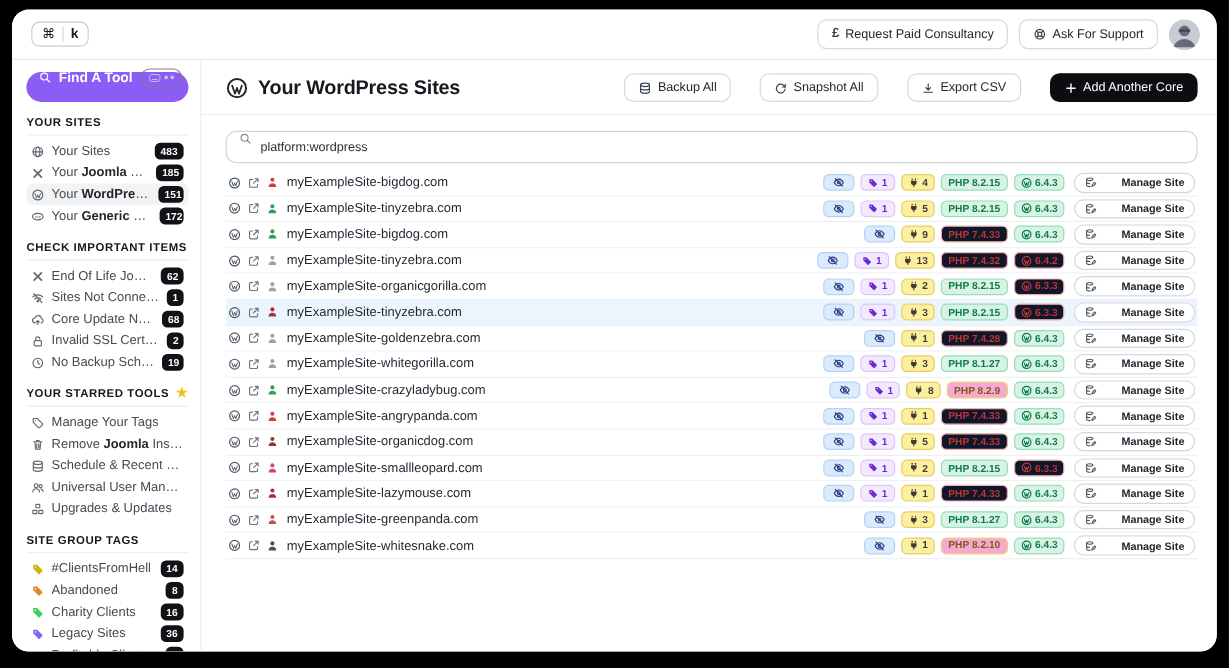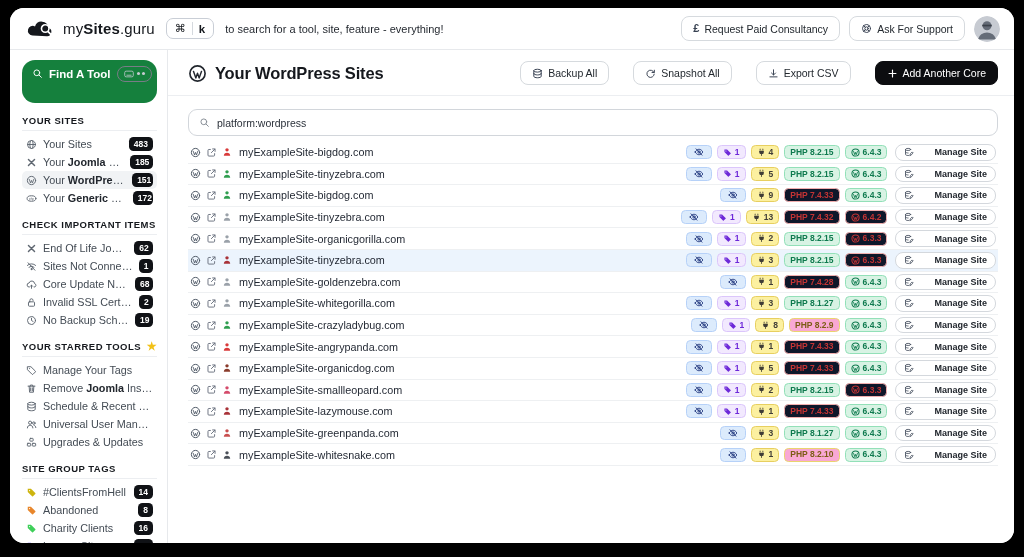--- a/index.html
+++ b/index.html
@@ -19,41 +19,41 @@
   .tb-right { margin-left:auto; display:flex; align-items:center; gap:9px; }
   .btn { display:inline-flex; align-items:center; gap:5px; height:25px; padding:0 11px; border:1px solid #d6dade; border-radius:8px; background:#fff; font-size:10.5px; font-weight:500; color:#23292f; cursor:pointer; white-space:nowrap; font-family:inherit; }
   .btn .ic { color:#374151; }
   .btn.dark { background:#0c0d10; border-color:#0c0d10; color:#fff; }
   .btn.dark .ic { color:#fff; }
   .avatar { width:26px; height:26px; border-radius:50%; overflow:hidden; flex:0 0 26px; }
 
   
   .appbody { flex:1; display:flex; min-height:0; }
   .sidebar { flex:0 0 158px; width:158px; border-right:1px solid #e7e9ec; padding:10px 10px 0 12px; overflow:hidden; background:#fff; }
-  .find-tool { width:100%; height:43px; background:#15803d; border:none; border-radius:13px; color:#fff; display:flex; align-items:center; gap:6px; padding:0 5px 16px 10px; font-size:11.5px; font-weight:700; cursor:pointer; font-family:inherit; }
+  .find-tool { width:100%; height:25px; background:#8b5cf6; border:none; border-radius:13px; color:#fff; display:flex; align-items:center; gap:6px; padding:0 5px 16px 10px; font-size:11.5px; font-weight:700; cursor:pointer; font-family:inherit; }
   .ft-badge { margin-left:auto; border:1px solid #787d86; border-radius:9px; height:16px; display:flex; align-items:center; gap:2.5px; padding:0 6px; color:#c6cbd2; }
   .ft-badge .dot { width:3px; height:3px; border-radius:50%; background:#c6cbd2; }
   .sec-title { font-size:9.5px; font-weight:700; color:#15181d; letter-spacing:.05em; margin:12px 0 4px; padding-bottom:4px; border-bottom:1px solid #eceef1; display:flex; align-items:center; }
   .star { margin-left:auto; color:#f2c117; font-size:11px; line-height:1; }
   .sitem { display:flex; align-items:center; gap:6px; height:18px; font-size:10.8px; color:#434b54; padding:0 4px; border-radius:5px; cursor:pointer; white-space:nowrap; }
   .sitem.active { background:#f1f3f5; }
   .slabel { overflow:hidden; text-overflow:ellipsis; }
   .slabel b { font-weight:700; color:#22272e; }
   .sic { color:#5f6771; flex:0 0 auto; }
   .count { margin-left:auto; background:#101216; color:#fff; font-size:8.5px; font-weight:700; padding:1.5px 5px; border-radius:4.5px; min-width:12px; text-align:center; line-height:1.2; }
 
   
   .content { flex:1; display:flex; flex-direction:column; padding:11px 16px 0 20px; min-width:0; background:#fff; }
   .page-head { display:flex; align-items:center; gap:8px; }
   .ph-icon { color:#22272e; }
   .page-title { font-size:16.5px; font-weight:700; color:#15181d; letter-spacing:-.01em; }
   .actions { margin-left:auto; display:flex; gap:24px; }
   .actions .btn { height:24px; }
   .head-rule { border-bottom:1px solid #eceef1; margin:10px -16px 0 -20px; }
-  .searchbar { margin:13px 0 6px; flex:0 0 27px; border:1px solid #d2d6db; border-radius:9px; display:flex; align-items:center; gap:7px; padding:0 10px; background:#fff; }
+  .searchbar { margin:13px 0 6px; flex:0 0 27px; border:1px solid #d2d6db; border-radius:9px; display:flex; gap:7px; padding:0 10px; background:#fff; }
   .searchbar .ic { color:#858c95; }
   .searchbar input { border:none; outline:none; flex:1; font-size:10.5px; color:#2b313a; background:transparent; font-family:inherit; }
 
   .rows { flex:1; overflow:hidden; }
   .trow { display:flex; align-items:center; gap:5px; height:21.6px; border-bottom:1px solid #eef0f2; padding:0 2px; background:#fff; }
   .trow.hl { background:#ecf4fd; }
   .rwp { color:#4b5563; }
   .rext { color:#6b7280; cursor:pointer; }
   .sname { font-size:10.8px; color:#1f2530; margin-left:2px; }
   .badges { margin-left:auto; display:flex; align-items:center; gap:5px; }
@@ -67,36 +67,25 @@
   .manage { display:inline-flex; align-items:center; gap:20px; height:16.5px; padding:0 8px; margin-left:3px; border:1px solid #d4d8dd; border-radius:8px; background:#fff; font-size:9px; font-weight:600; color:#22272e; cursor:pointer; font-family:inherit; white-space:nowrap; }
   .manage .ic { color:#4b5563; }
   .ic { display:inline-flex; }
 </style>
 </head>
 <body>
 
 <div class="app">
 
   <header class="topbar">
-    <div class="logo">
-      <span class="ic">
-          <svg width="30" height="20" viewBox="0 0 32 20">
-            <path fill="#15181d" d="M7 17a5.2 5.2 0 1 1 2.6-9.8A7.3 7.3 0 0 1 23.8 8.6a4.6 4.6 0 0 1-1.4 9z"></path>
-            <circle cx="20.5" cy="9.5" r="4" fill="none" stroke="#fff" stroke-width="1.7"></circle>
-            <path d="M23.6 12.8l3.4 3.4" stroke="#fff" stroke-width="2" stroke-linecap="round"></path>
-          </svg>
-        </span>
-      <span class="logo-text"><span>my</span><b>Sites</b><span>.guru</span></span>
-    </div>
     <div class="kbd-box">
       <span>⌘</span>
       <span class="kdiv"></span>
       <b>k</b>
     </div>
-    <span class="hint">to search for a tool, site, feature - everything!</span>
     <div class="tb-right">
       <button class="btn">
         <span class="ic">
             <span style="font-size:11px;font-weight:600;line-height:1">£</span>
           </span>
         <span>Request Paid Consultancy</span>
       </button>
       <button class="btn">
         <span class="ic">
             <svg width="11" height="11" viewBox="0 0 16 16" fill="none" stroke="currentColor" stroke-width="1.4" stroke-linecap="round" stroke-linejoin="round">

